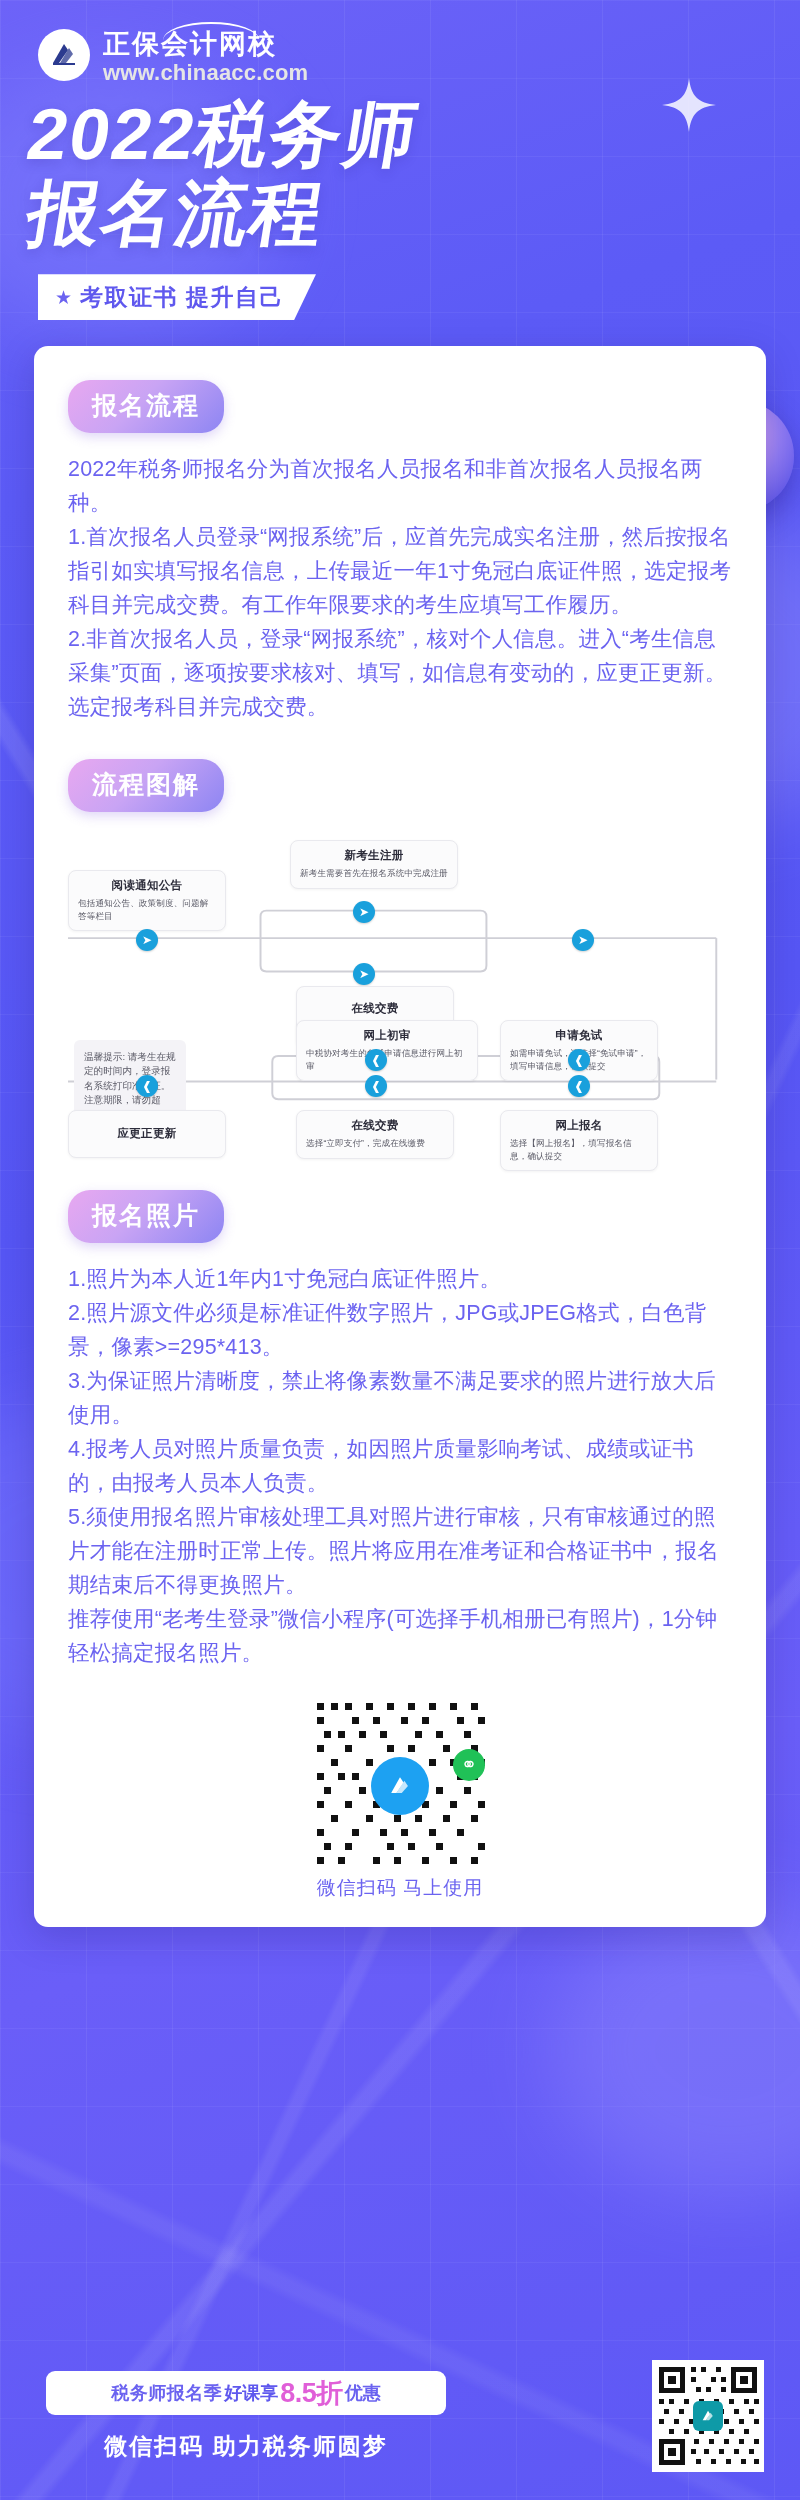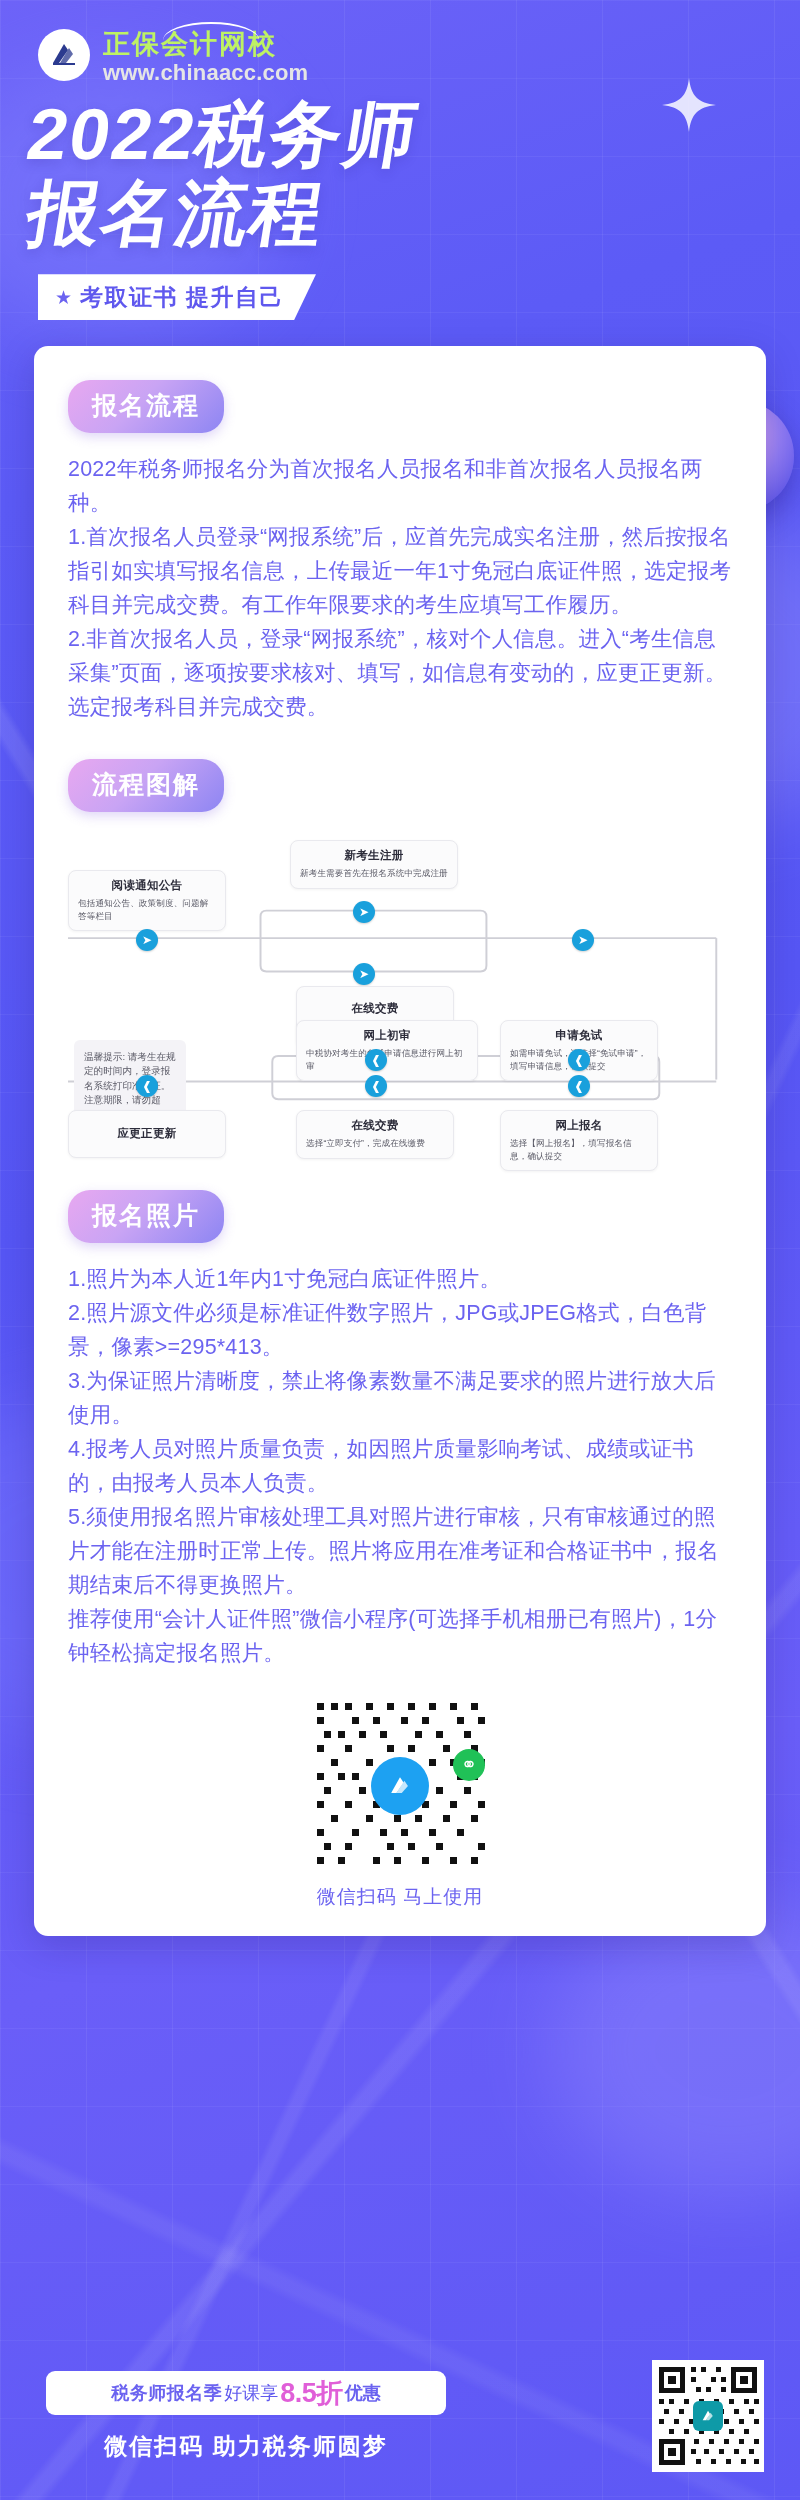--- a/index.html
+++ b/index.html
@@ -67,21 +67,21 @@
   .logo-mark {
     width: 52px; height: 52px;
     border-radius: 50%;
     background: #ffffff;
     display: flex; align-items: center; justify-content: center;
     flex: none;
   }
   .logo-mark svg { display: block; }
   .logo-text-wrap { line-height: 1; }
   .logo-cn {
-    color: #bef264;
+    color: #ffffff;
     font-size: 27px;
     font-weight: 700;
     letter-spacing: 2px;
     position: relative;
     display: inline-block;
     padding-top: 5px;
   }
   .logo-cn::before {
     content: "";
     position: absolute;
@@ -285,21 +285,20 @@
   .qr-mini {
     position: absolute;
     right: 4px; top: 52px;
     width: 32px; height: 32px;
     border-radius: 50%;
     background: #20c157;
     display: flex; align-items: center; justify-content: center;
     color: #fff; font-size: 19px; font-weight: 700;
   }
   .qr-caption {
-    margin-top: 9px;
     color: #6b63f0;
     font-size: 19px;
     font-weight: 500;
     letter-spacing: 1px;
   }
 
   
   .footer {
     position: absolute;
     left: 0; right: 0; bottom: 0;
@@ -316,21 +315,21 @@
     border-radius: 9px;
     height: 44px;
     display: flex;
     align-items: center;
     justify-content: center;
     gap: 2px;
     padding: 0 16px;
     max-width: 400px;
   }
   .promo-pill .seg1 { color: #6b63f0; font-size: 18px; font-weight: 600; letter-spacing: 0.5px; }
-  .promo-pill .seg2 { color: #5f58ee; font-size: 18px; font-weight: 400; }
+  .promo-pill .seg2 { color: #5f58ee; font-size: 18px; font-weight: 700; }
   .promo-pill .big { color: #e05fd8; font-size: 27px; font-weight: 800; letter-spacing: -0.5px; }
   .promo-pill .seg3 { color: #6b63f0; font-size: 18px; font-weight: 600; }
   .footer-sub {
     margin-top: 16px;
     color: #ffffff;
     font-size: 23px;
     font-weight: 600;
     letter-spacing: 2px;
     text-align: center;
     max-width: 400px;
@@ -487,21 +486,21 @@
   <div class="section-gap sm"></div>
 
   
   <div class="pill">报名照片</div>
   <div class="body-text">
     <p>1.照片为本人近1年内1寸免冠白底证件照片。</p>
     <p>2.照片源文件必须是标准证件数字照片，JPG或JPEG格式，白色背景，像素&gt;=295*413。</p>
     <p>3.为保证照片清晰度，禁止将像素数量不满足要求的照片进行放大后使用。</p>
     <p>4.报考人员对照片质量负责，如因照片质量影响考试、成绩或证书的，由报考人员本人负责。</p>
     <p>5.须使用报名照片审核处理工具对照片进行审核，只有审核通过的照片才能在注册时正常上传。照片将应用在准考证和合格证书中，报名期结束后不得更换照片。</p>
-    <p>推荐使用“会计人证件照”微信小程序(可选择手机相册已有照片)，1分钟轻松搞定报名照片。</p>
+    <p>推荐使用“老考生登录”微信小程序(可选择手机相册已有照片)，1分钟轻松搞定报名照片。</p>
   </div>
 
   
   <div class="qr-block">
     <div class="qr-wechat">
       <svg class="dots" viewBox="0 0 178 178" aria-hidden="true">
         <g fill="#111111">
           <rect x="6" y="6" width="7" height="7"></rect>
             <rect x="20" y="6" width="7" height="7"></rect>
             <rect x="34" y="6" width="7" height="7"></rect>

